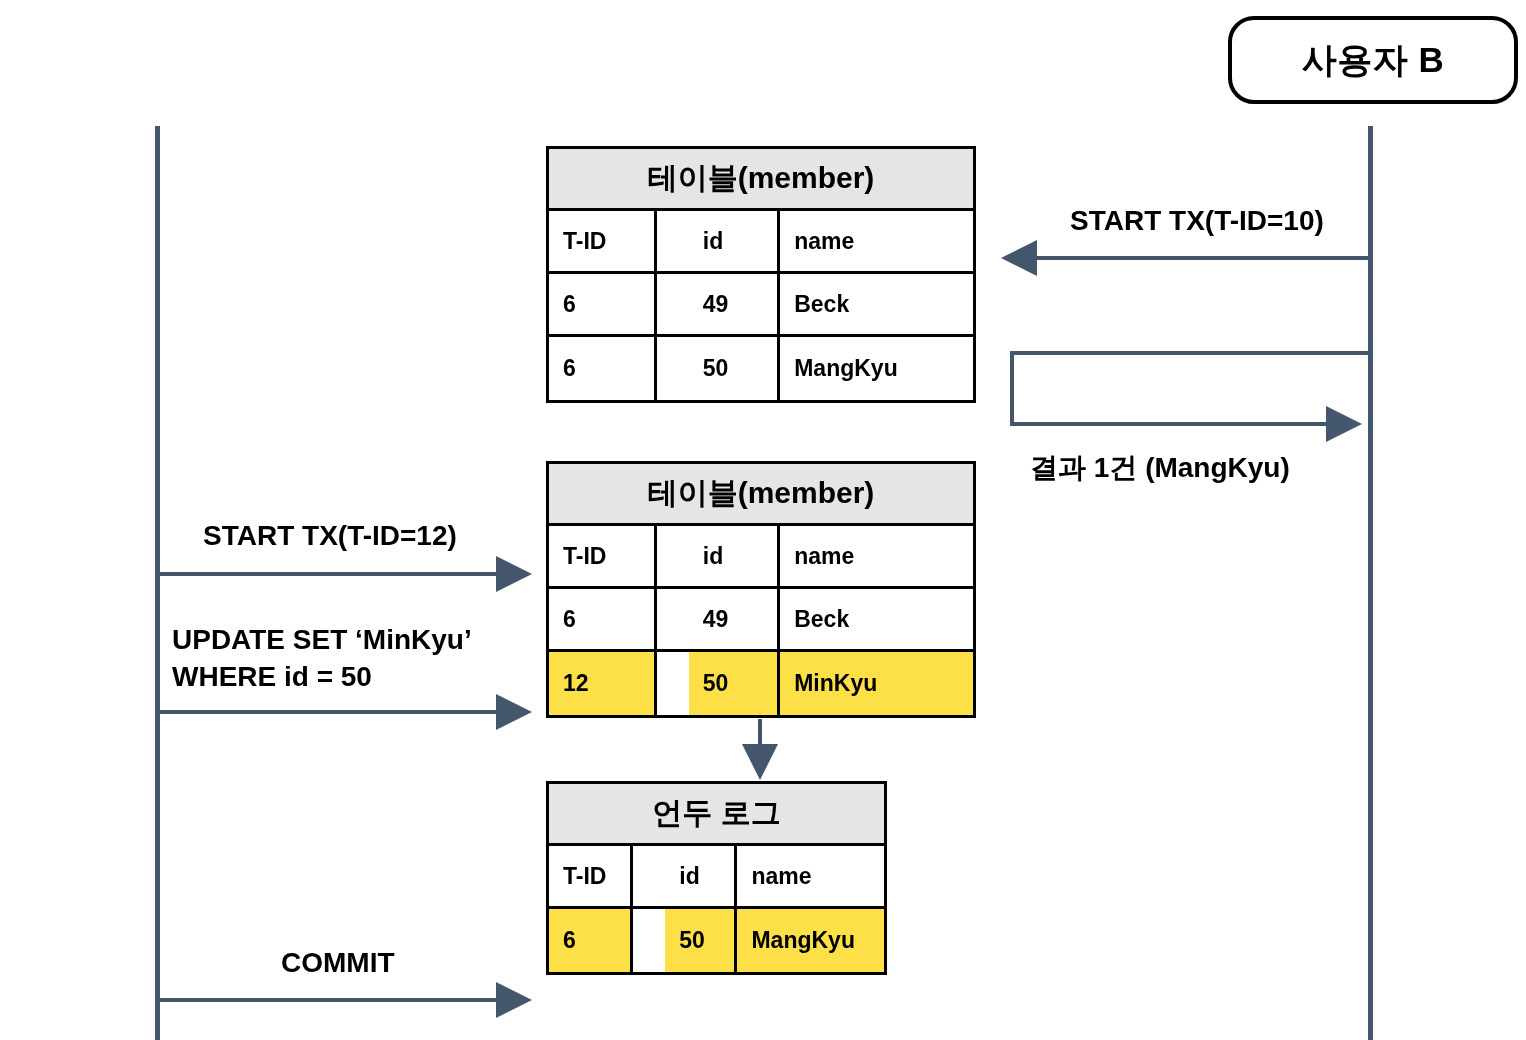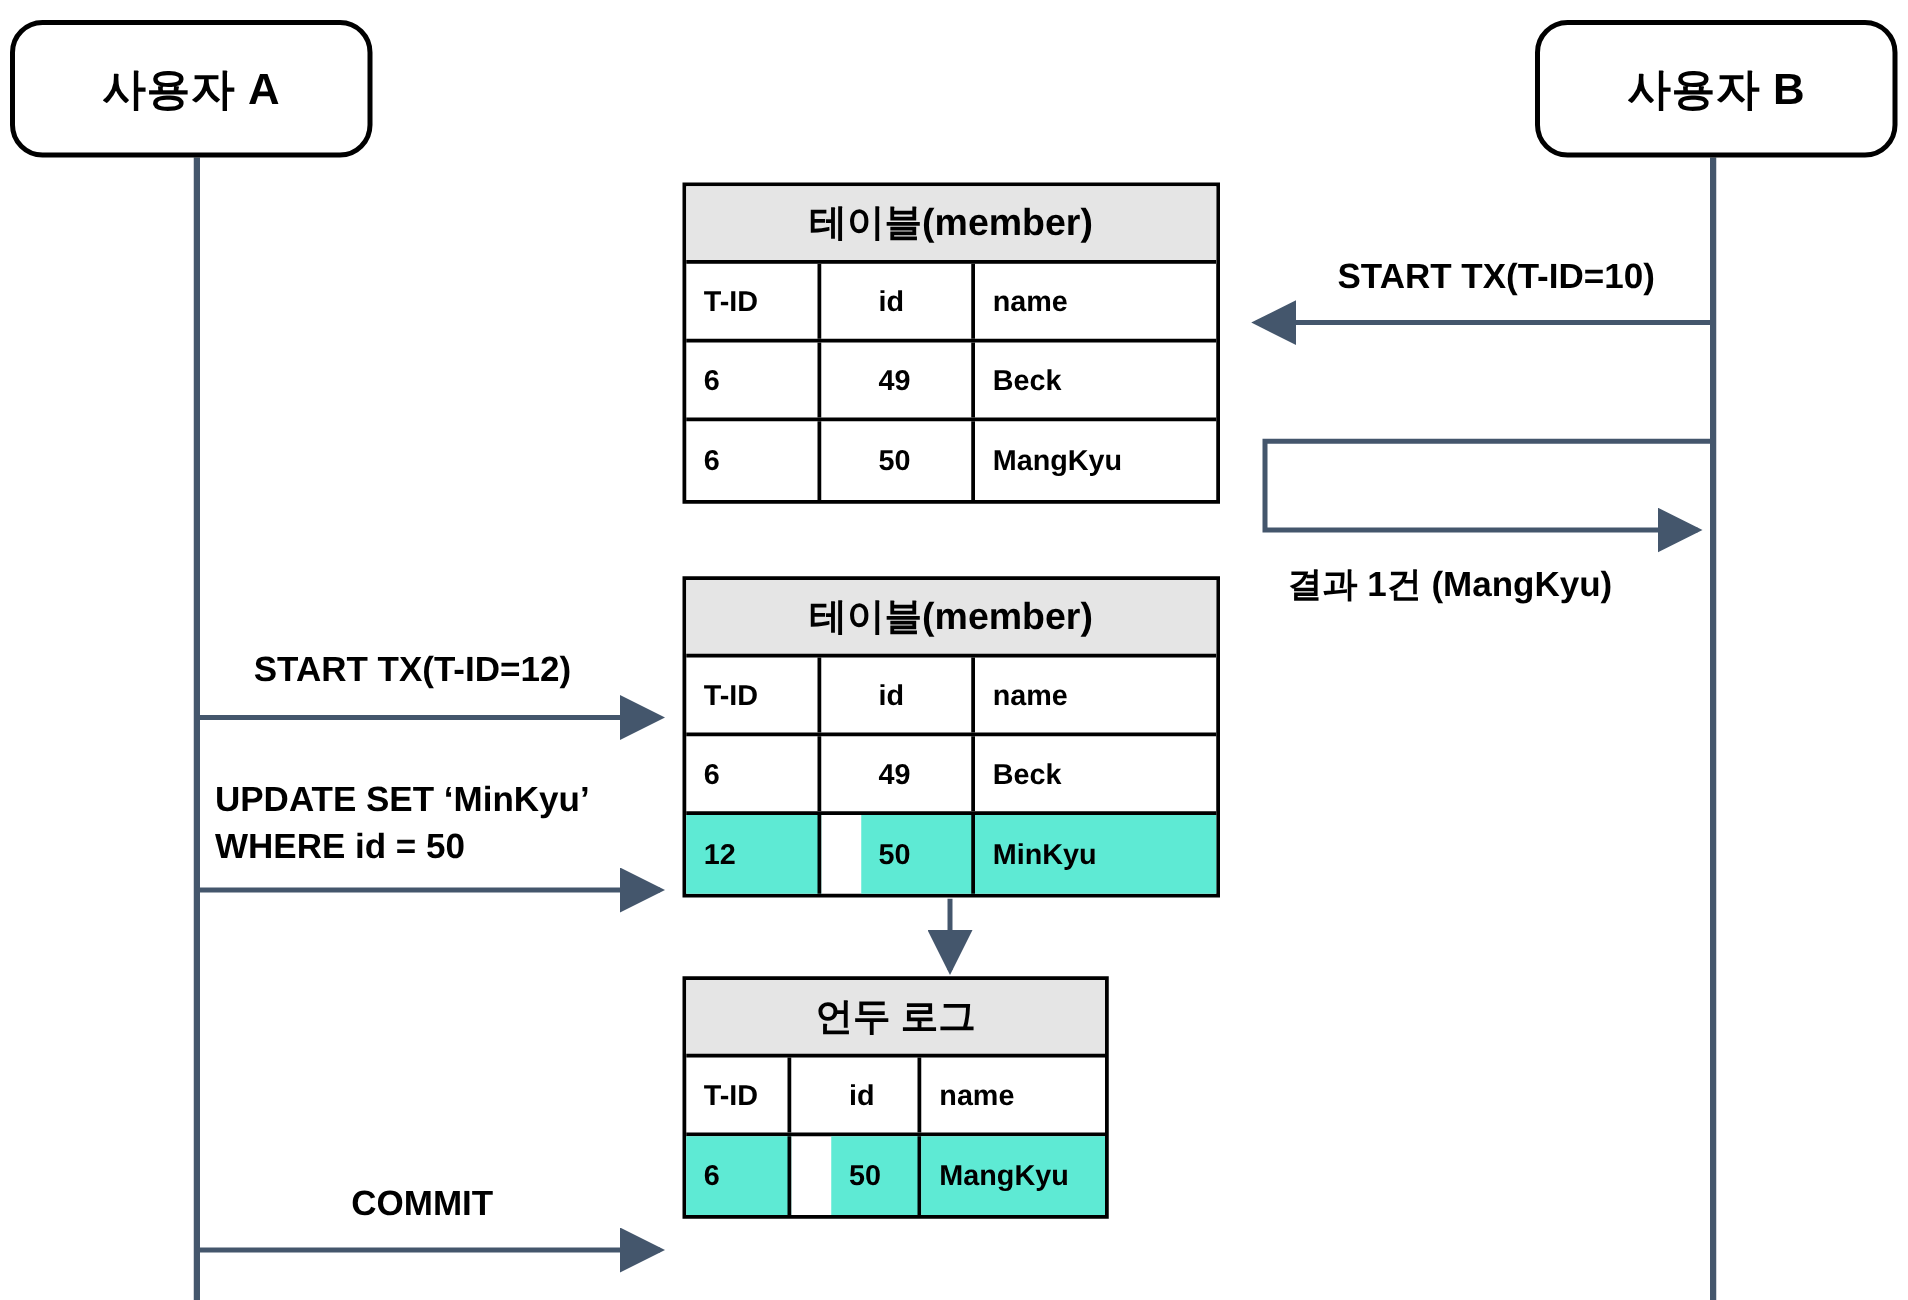--- a/index.html
+++ b/index.html
@@ -32,21 +32,21 @@
     background: #ffffff;
     display: flex;
     align-items: center;
     justify-content: center;
     font-weight: bold;
     font-size: 35px;
     letter-spacing: 0.5px;
     z-index: 5;
   }
   #actor-a { left: 8px;    top: 16px;  width: 290px; height: 110px; }
-  #actor-b { left: 1228px; top: 16px;  width: 290px; height: 110px; }
+  #actor-b { left: 1228px; top: 16px;  width: 290px; height: 88px; }
 
   
   .lifeline {
     position: absolute;
     width: 5px;
     background: #44566C;
     z-index: 1;
   }
   #lifeline-a { left: 155px;  top: 126px; height: 914px; }
   #lifeline-b { left: 1368px; top: 126px; height: 914px; }
@@ -86,21 +86,21 @@
     font-weight: bold;
     font-size: 23px;
     border-right: 3px solid #000000;
     overflow: hidden;
     white-space: nowrap;
   }
   .db-cell:last-child { border-right: none; }
   .col-tid  { width: 117px; }
   .col-id   { width: 99px; margin-left: 32px; }
   .col-name { width: 211px; }
-  .db-row.highlight .db-cell { background: #5eead4; }
+  .db-row.highlight .db-cell { background: #fde047; }
 
   #table-member-1 { left: 546px; top: 146px; width: 430px; }
   #table-member-2 { left: 546px; top: 461px; width: 430px; }
   #table-undo     { left: 546px; top: 781px; width: 341px; }
 
   
   .msg-label {
     position: absolute;
     font-weight: bold;
     font-size: 28px;
@@ -123,23 +123,20 @@
     height: 1040px;
     z-index: 2;
     pointer-events: none;
   }
 </style>
 </head>
 <body>
 
 <div id="canvas">
 
-  <div class="actor-box" id="actor-a">
-    <span>사용자 A</span>
-  </div>
   <div class="actor-box" id="actor-b">
     <span>사용자 B</span>
   </div>
 
   <div class="lifeline" id="lifeline-a"></div>
   <div class="lifeline" id="lifeline-b"></div>
 
   <svg id="arrows" viewBox="0 0 1526 1040">
     <defs>
       <marker id="ah-right" markerWidth="9" markerHeight="9" refX="8" refY="4.5" orient="auto">

